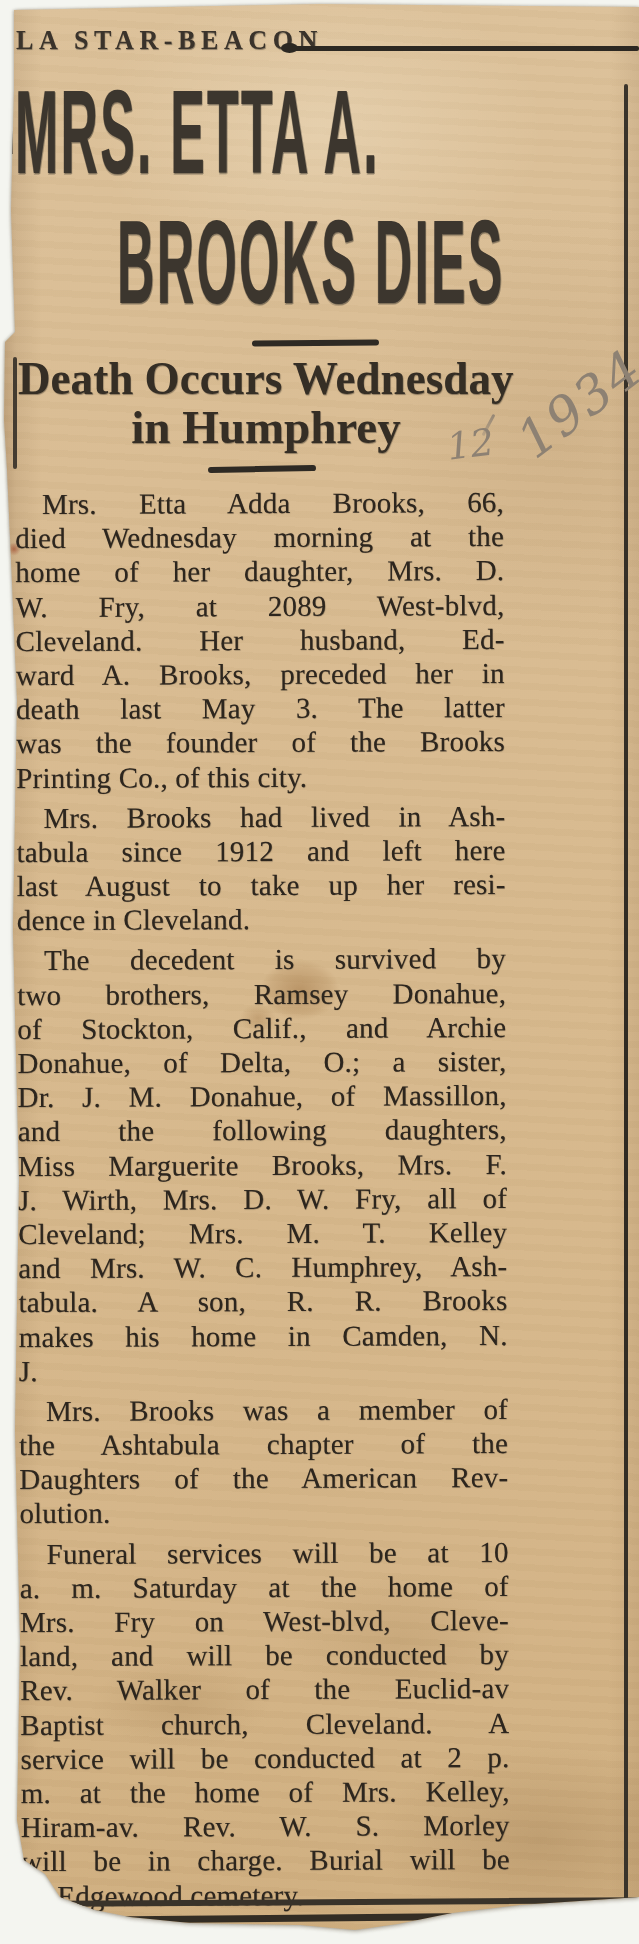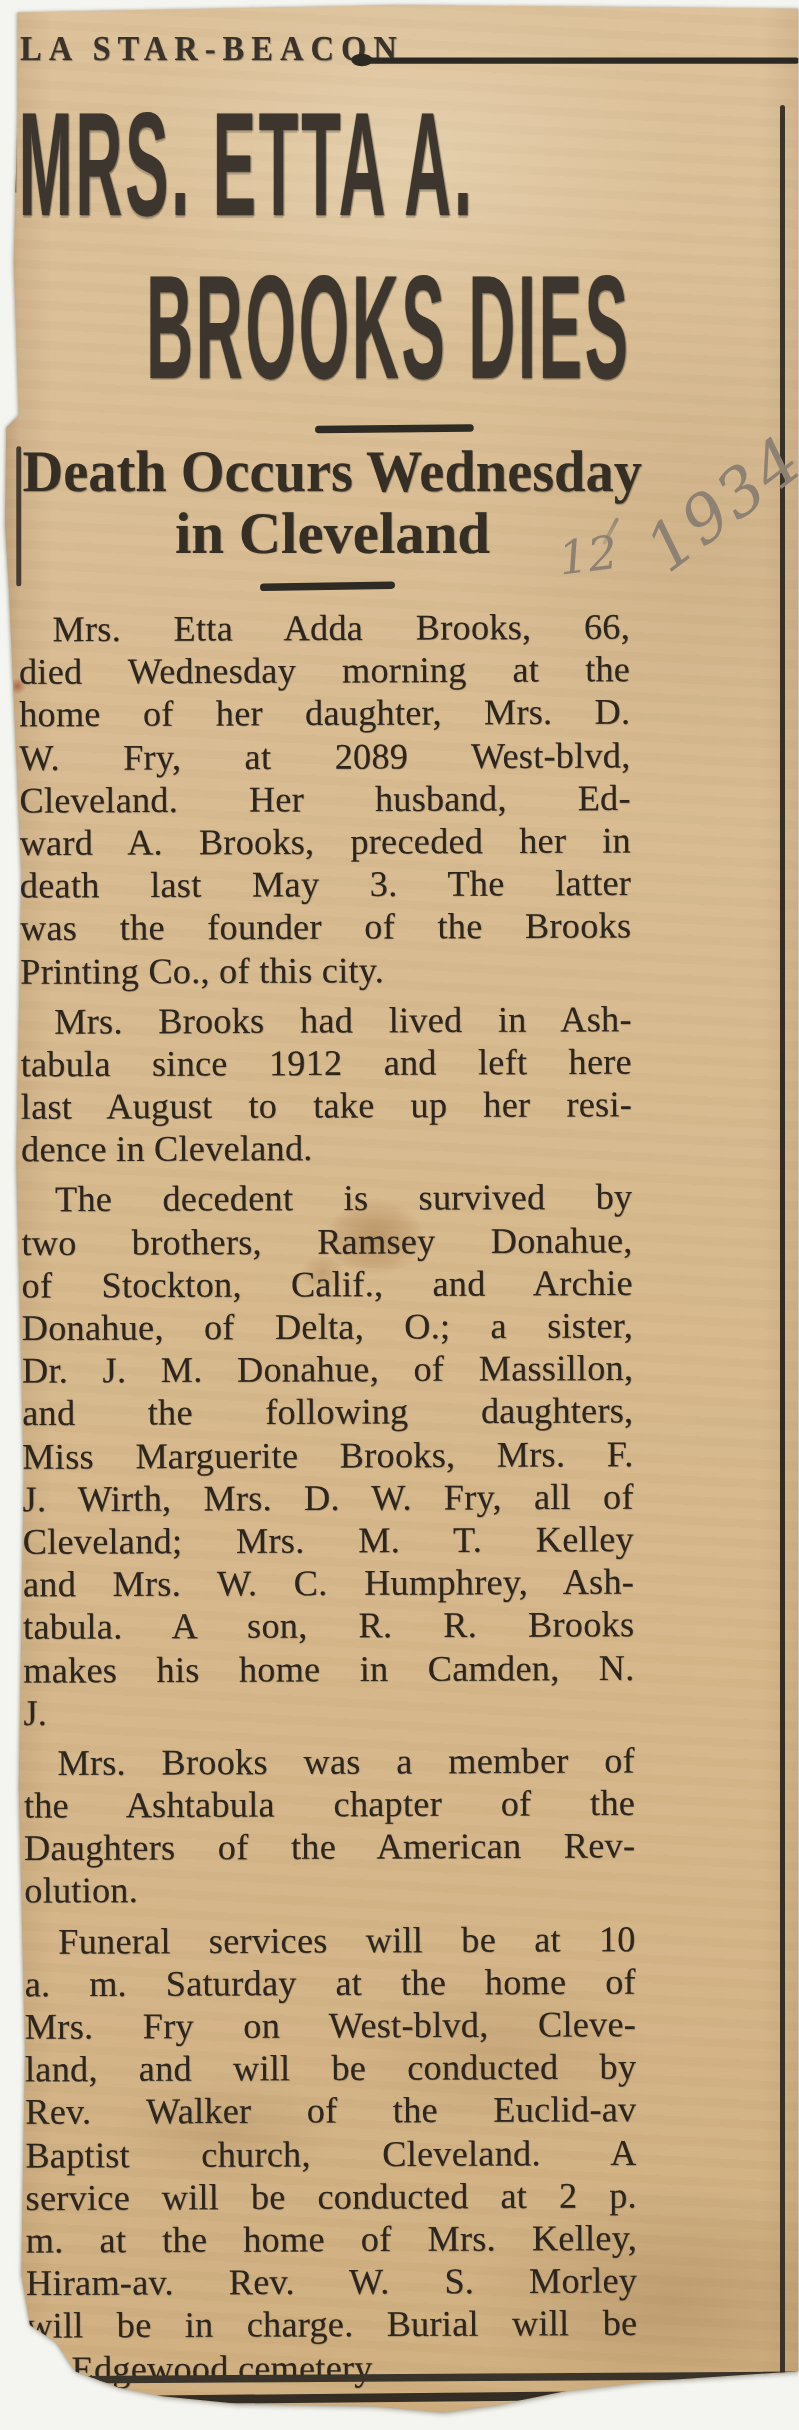--- a/index.html
+++ b/index.html
@@ -99,21 +99,21 @@
     <div class="col-rule"></div>
     <div class="edge-fragment-1"></div>
     <div class="edge-fragment-2"></div>
 
     <div class="hl hl1">MRS. ETTA A.</div>
     <div class="hl hl2">BROOKS DIES</div>
 
     <div class="divider divider-1"></div>
 
     <div class="sh sh1">Death Occurs Wednesday</div>
-    <div class="sh sh2">in Cleveland</div>
+    <div class="sh sh2">in Humphrey</div>
 
     <div class="pencil pencil-day">12</div>
     <div class="pencil-tick"></div>
     <div class="pencil pencil-year">1934</div>
 
     <div class="divider divider-2"></div>
 
     <div class="article">
         <div class="para">
           <div class="line first">Mrs. Etta Adda Brooks, 66,</div>

